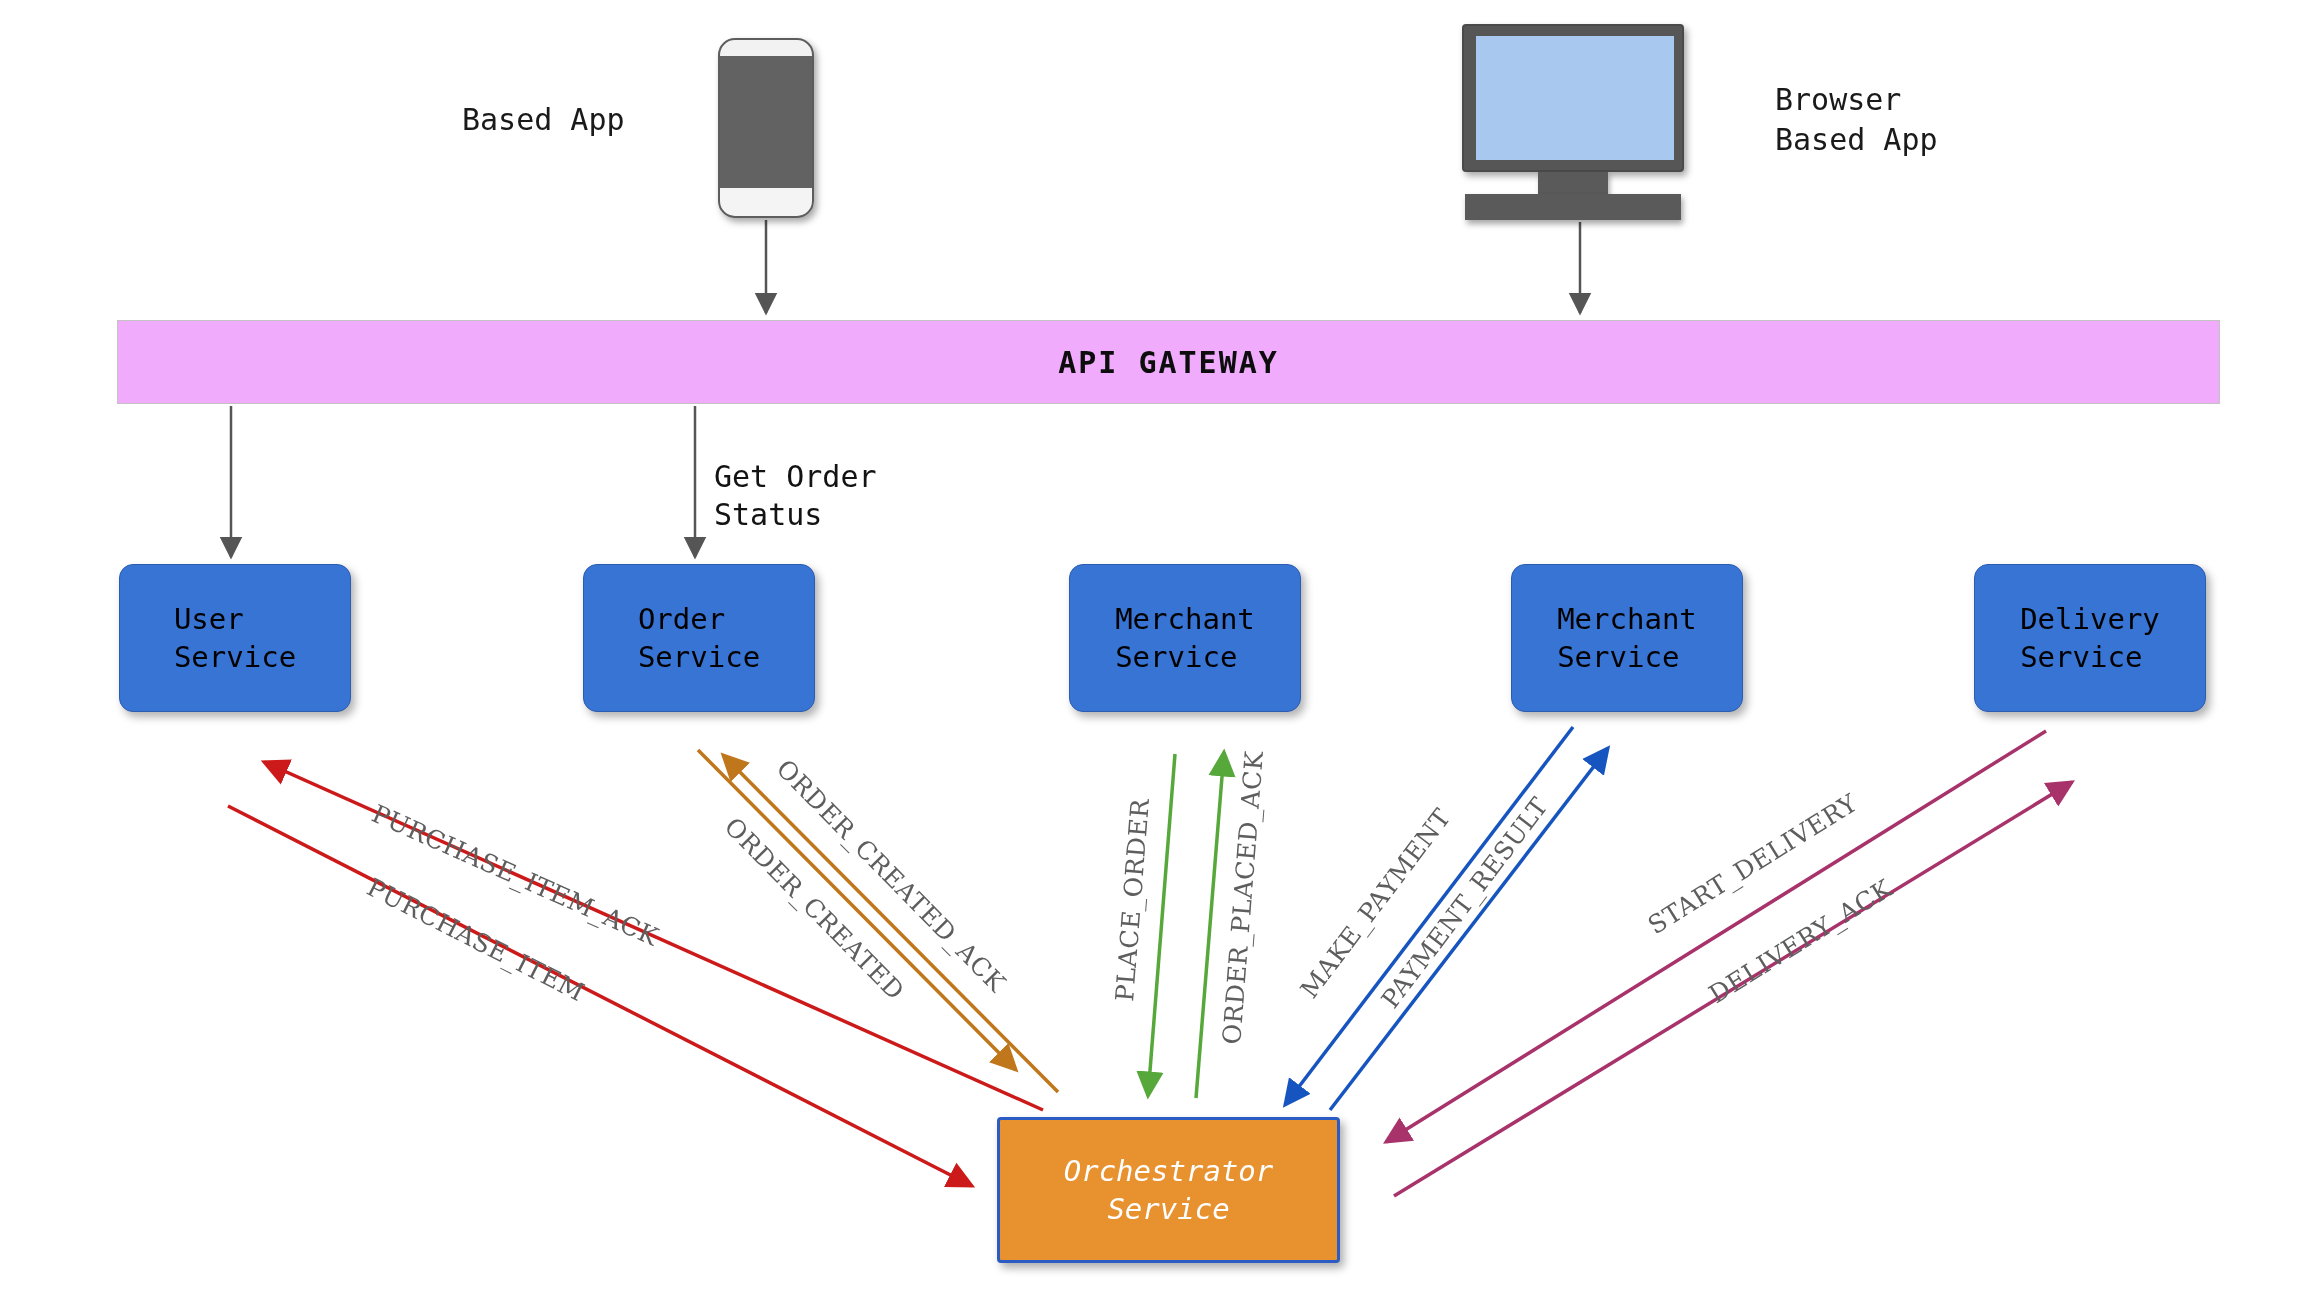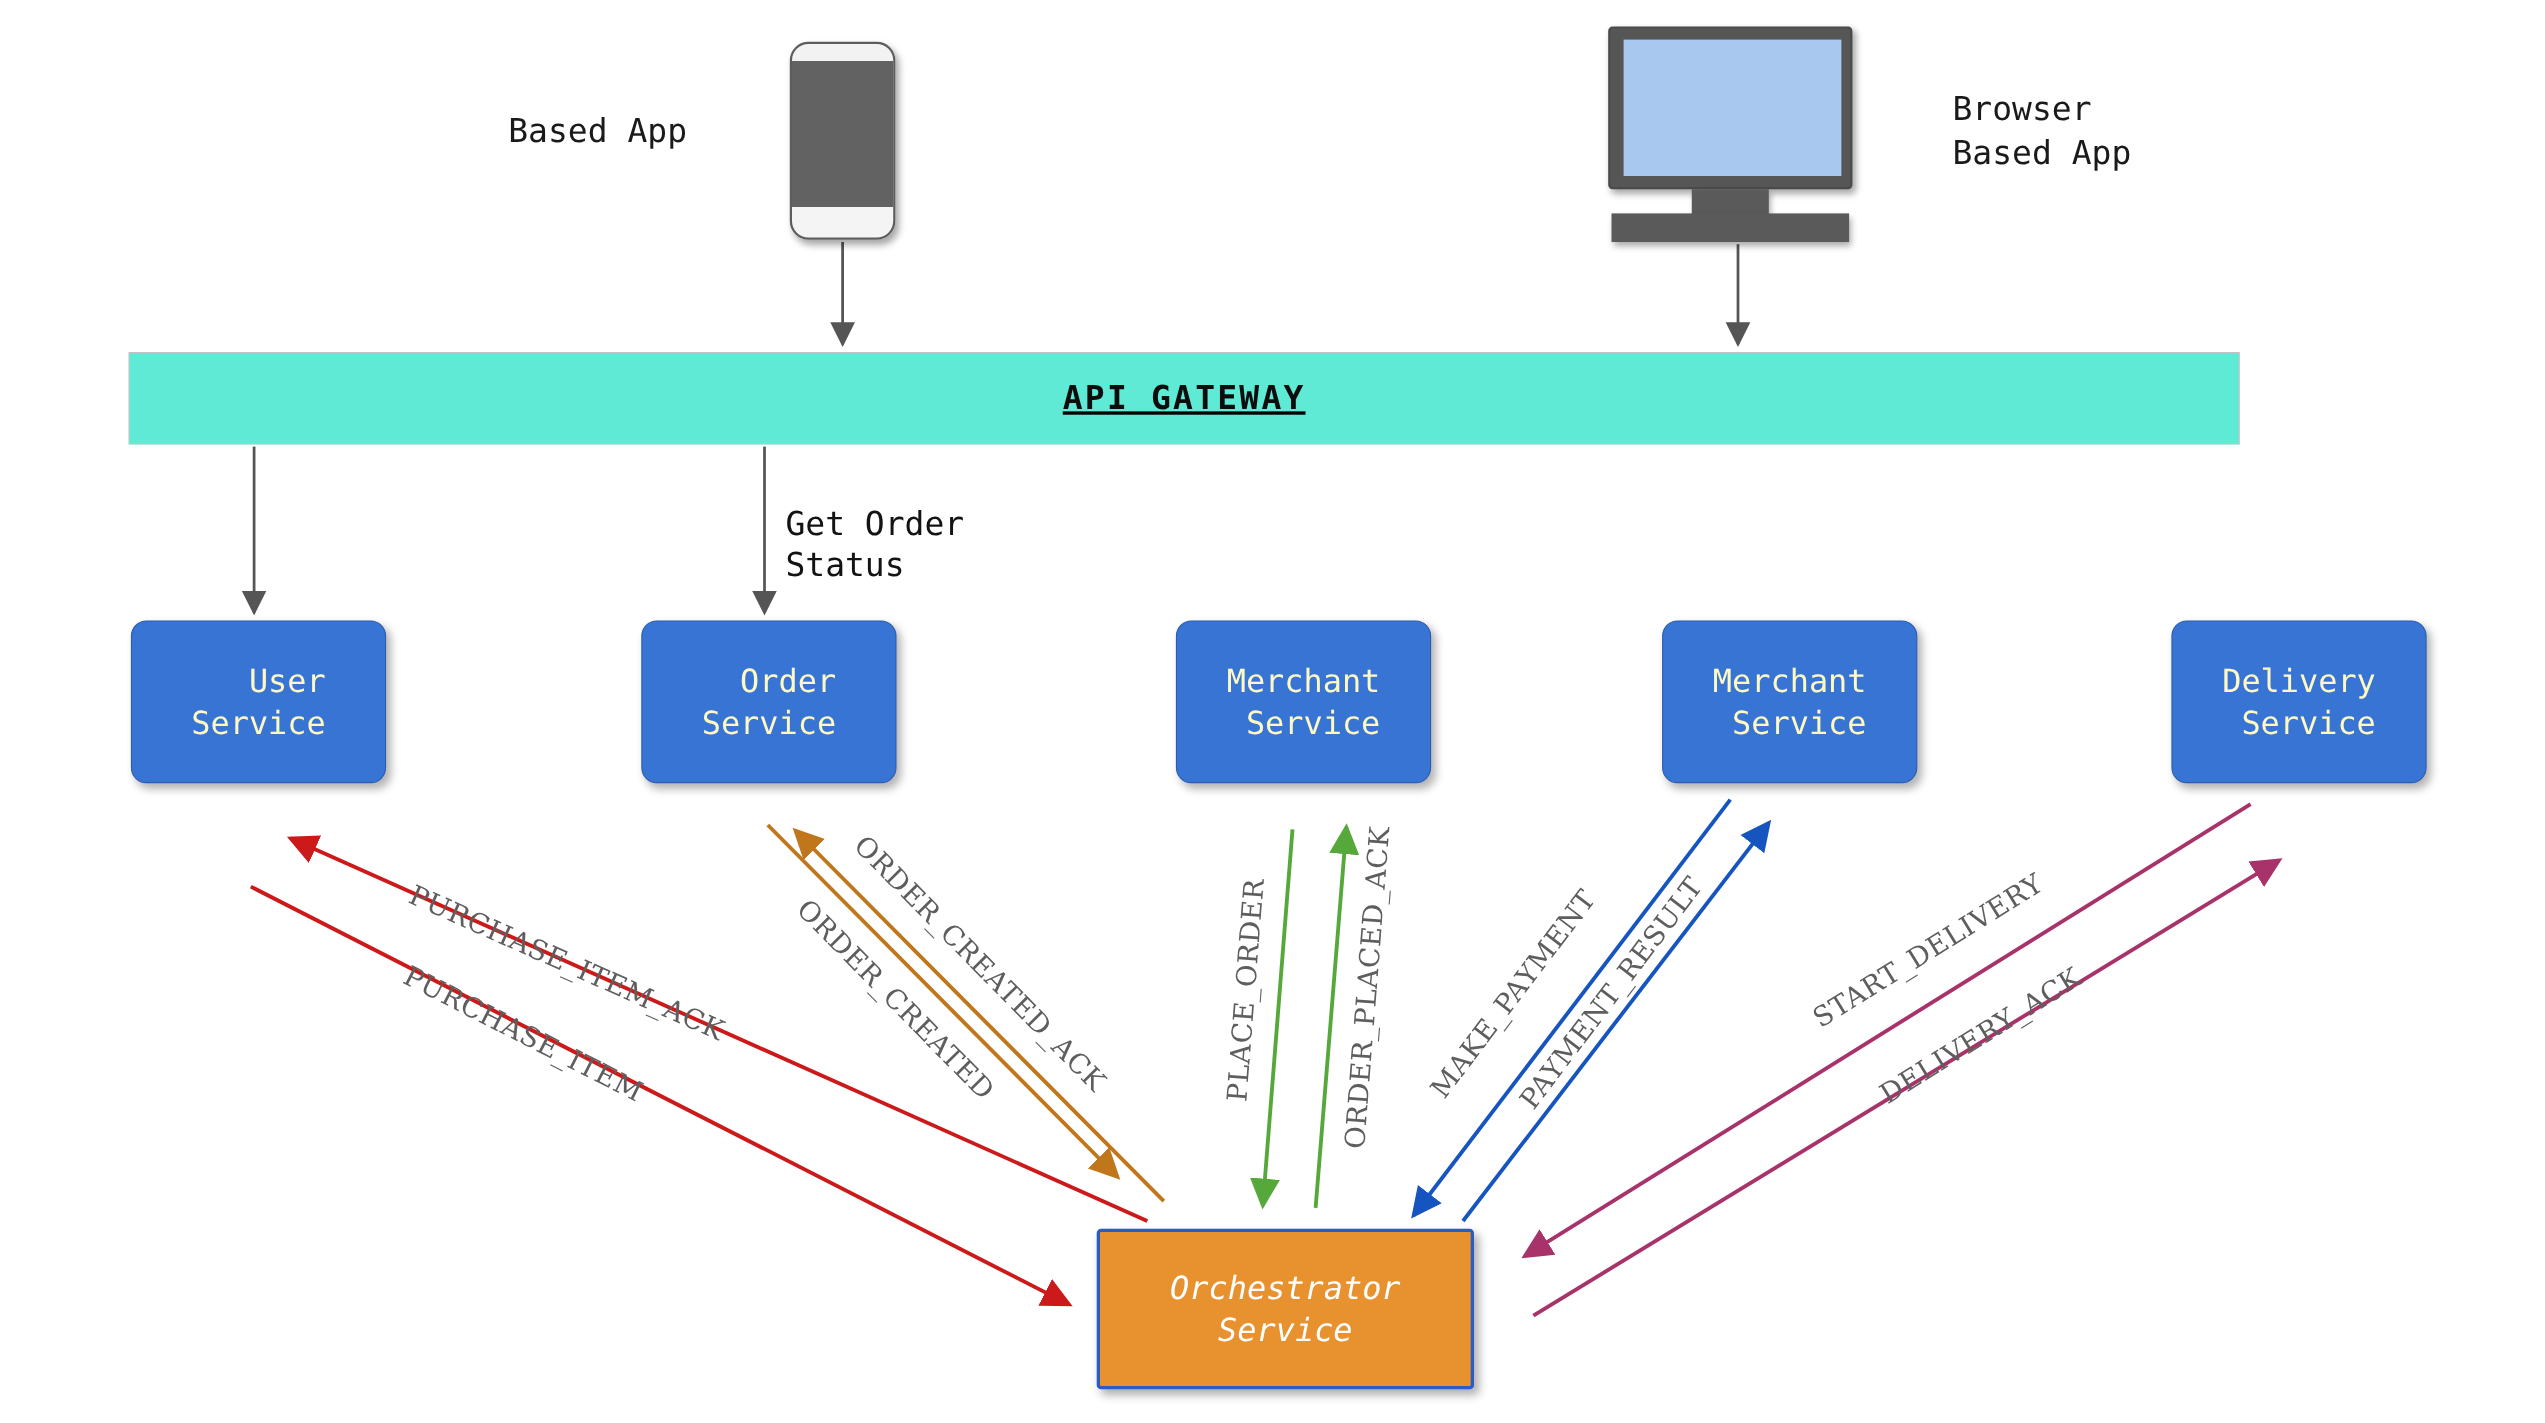--- a/index.html
+++ b/index.html
@@ -80,28 +80,27 @@
     left: 3px; top: 170px;
     width: 216px; height: 26px;
     background: #5a5a5a;
     box-shadow: 2px 4px 6px rgba(0,0,0,0.35);
   }
 
   
   #api-gateway {
     position: absolute;
     left: 117px; top: 320px;
-    width: 1919px; height: 84px;
-    background: #5eead4;
+    width: 2103px; height: 84px;
+    background: #f0abfc;
     border: 1px solid #c3c3c3;
     box-sizing: border-box;
     display: flex;
     align-items: center;
     justify-content: center;
-    text-decoration: underline;
   }
   #api-gateway-title {
     font-family: "DejaVu Sans Mono", "Liberation Mono", monospace;
     font-size: 30px;
     font-weight: bold;
     letter-spacing: 2px;
     color: #0d0d0d;
   }
 
   
@@ -127,22 +126,22 @@
     border: 1px solid #2a5cb0;
     box-sizing: border-box;
     box-shadow: 4px 5px 8px rgba(0,0,0,0.30);
     display: flex;
     align-items: center;
     justify-content: center;
   }
   .service-box-label {
     font-family: "DejaVu Sans Mono", "Liberation Mono", monospace;
     font-size: 29px;
-    color: #fef9c3;
-    text-align: right;
+    color: #000000;
+    text-align: left;
     line-height: 1.32;
     white-space: pre-line;
   }
   #service-user      { left: 119px; }
   #service-order     { left: 583px; }
   #service-merchant  { left: 1069px; }
   #service-payment   { left: 1511px; }
   #service-delivery  { left: 1974px; }
 
   

